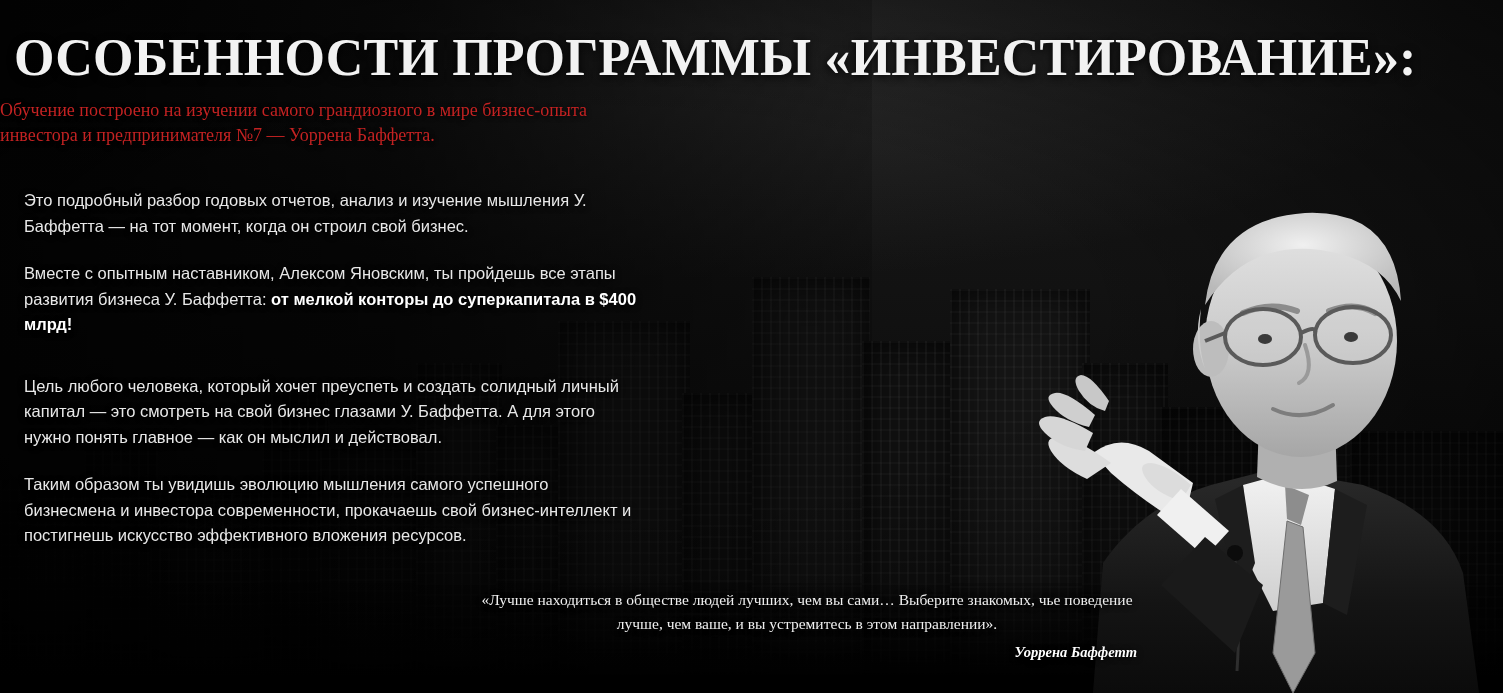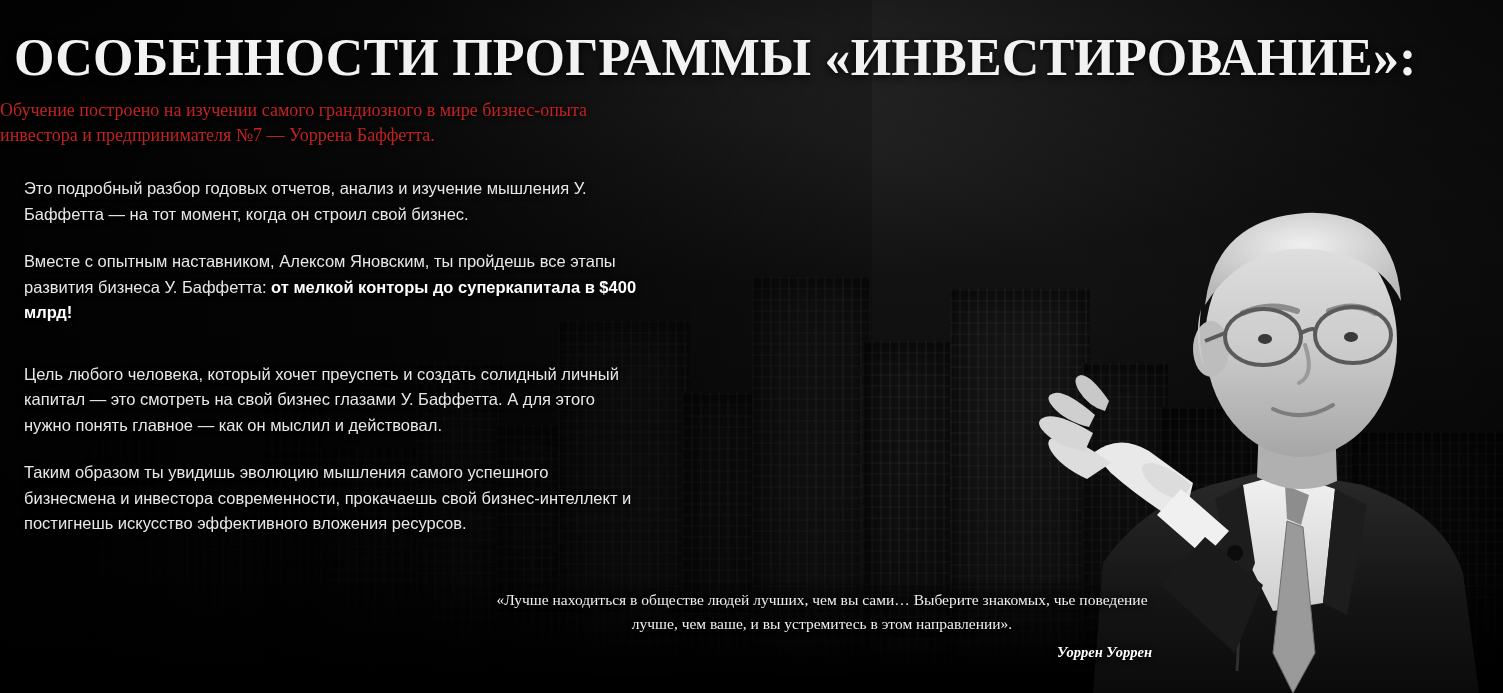--- a/index.html
+++ b/index.html
@@ -114,28 +114,28 @@
   .body-col {
     position: absolute;
     left: 24px;
     top: 176px;
     width: 620px;
     color: #e8e8e8;
     font-size: 16.5px;
     line-height: 25.5px;
     text-shadow: 0 1px 6px rgba(0,0,0,0.95);
   }
-  .body-col p { margin: 0 0 22px 0; }
+  .body-col p { margin: 12px 0 22px 0; }
   .body-col p:last-child { margin-bottom: 0; }
   .body-col .gap-lg { margin-bottom: 36px; }
   .body-col b { font-weight: bold; color: #ffffff; }
 
   .quote {
     position: absolute;
-    left: 492px;
+    left: 477px;
     top: 588px;
     width: 660px;
     text-align: center;
     font-family: "Liberation Serif", serif;
     font-size: 15.5px;
     line-height: 24px;
     color: #efefef;
     text-shadow: 0 1px 6px rgba(0,0,0,0.95);
   }
   .quote-author {
@@ -266,16 +266,16 @@
 
   <div class="body-col">
     <p>Это подробный разбор годовых отчетов, анализ и изучение мышления У. Баффетта — на тот момент, когда он строил свой бизнес.</p>
     <p class="gap-lg"><span>Вместе с опытным наставником, Алексом Яновским, ты пройдешь все этапы развития бизнеса У. Баффетта: </span><b>от мелкой конторы до суперкапитала в $400 млрд!</b></p>
     <p>Цель любого человека, который хочет преуспеть и создать солидный личный капитал — это смотреть на свой бизнес глазами У. Баффетта. А для этого нужно понять главное — как он мыслил и действовал.</p>
     <p>Таким образом ты увидишь эволюцию мышления самого успешного бизнесмена и инвестора современности, прокачаешь свой бизнес-интеллект и постигнешь искусство эффективного вложения ресурсов.</p>
   </div>
 
   <div class="quote">
     <span>«Лучше находиться в обществе людей лучших, чем вы сами… Выберите знакомых, чье поведение лучше, чем ваше, и вы устремитесь в этом направлении».</span>
-    <span class="quote-author">Уоррен Уоррен</span>
+    <span class="quote-author">Уоррена Баффетт</span>
   </div>
 
 </div>
 
 </body></html>

